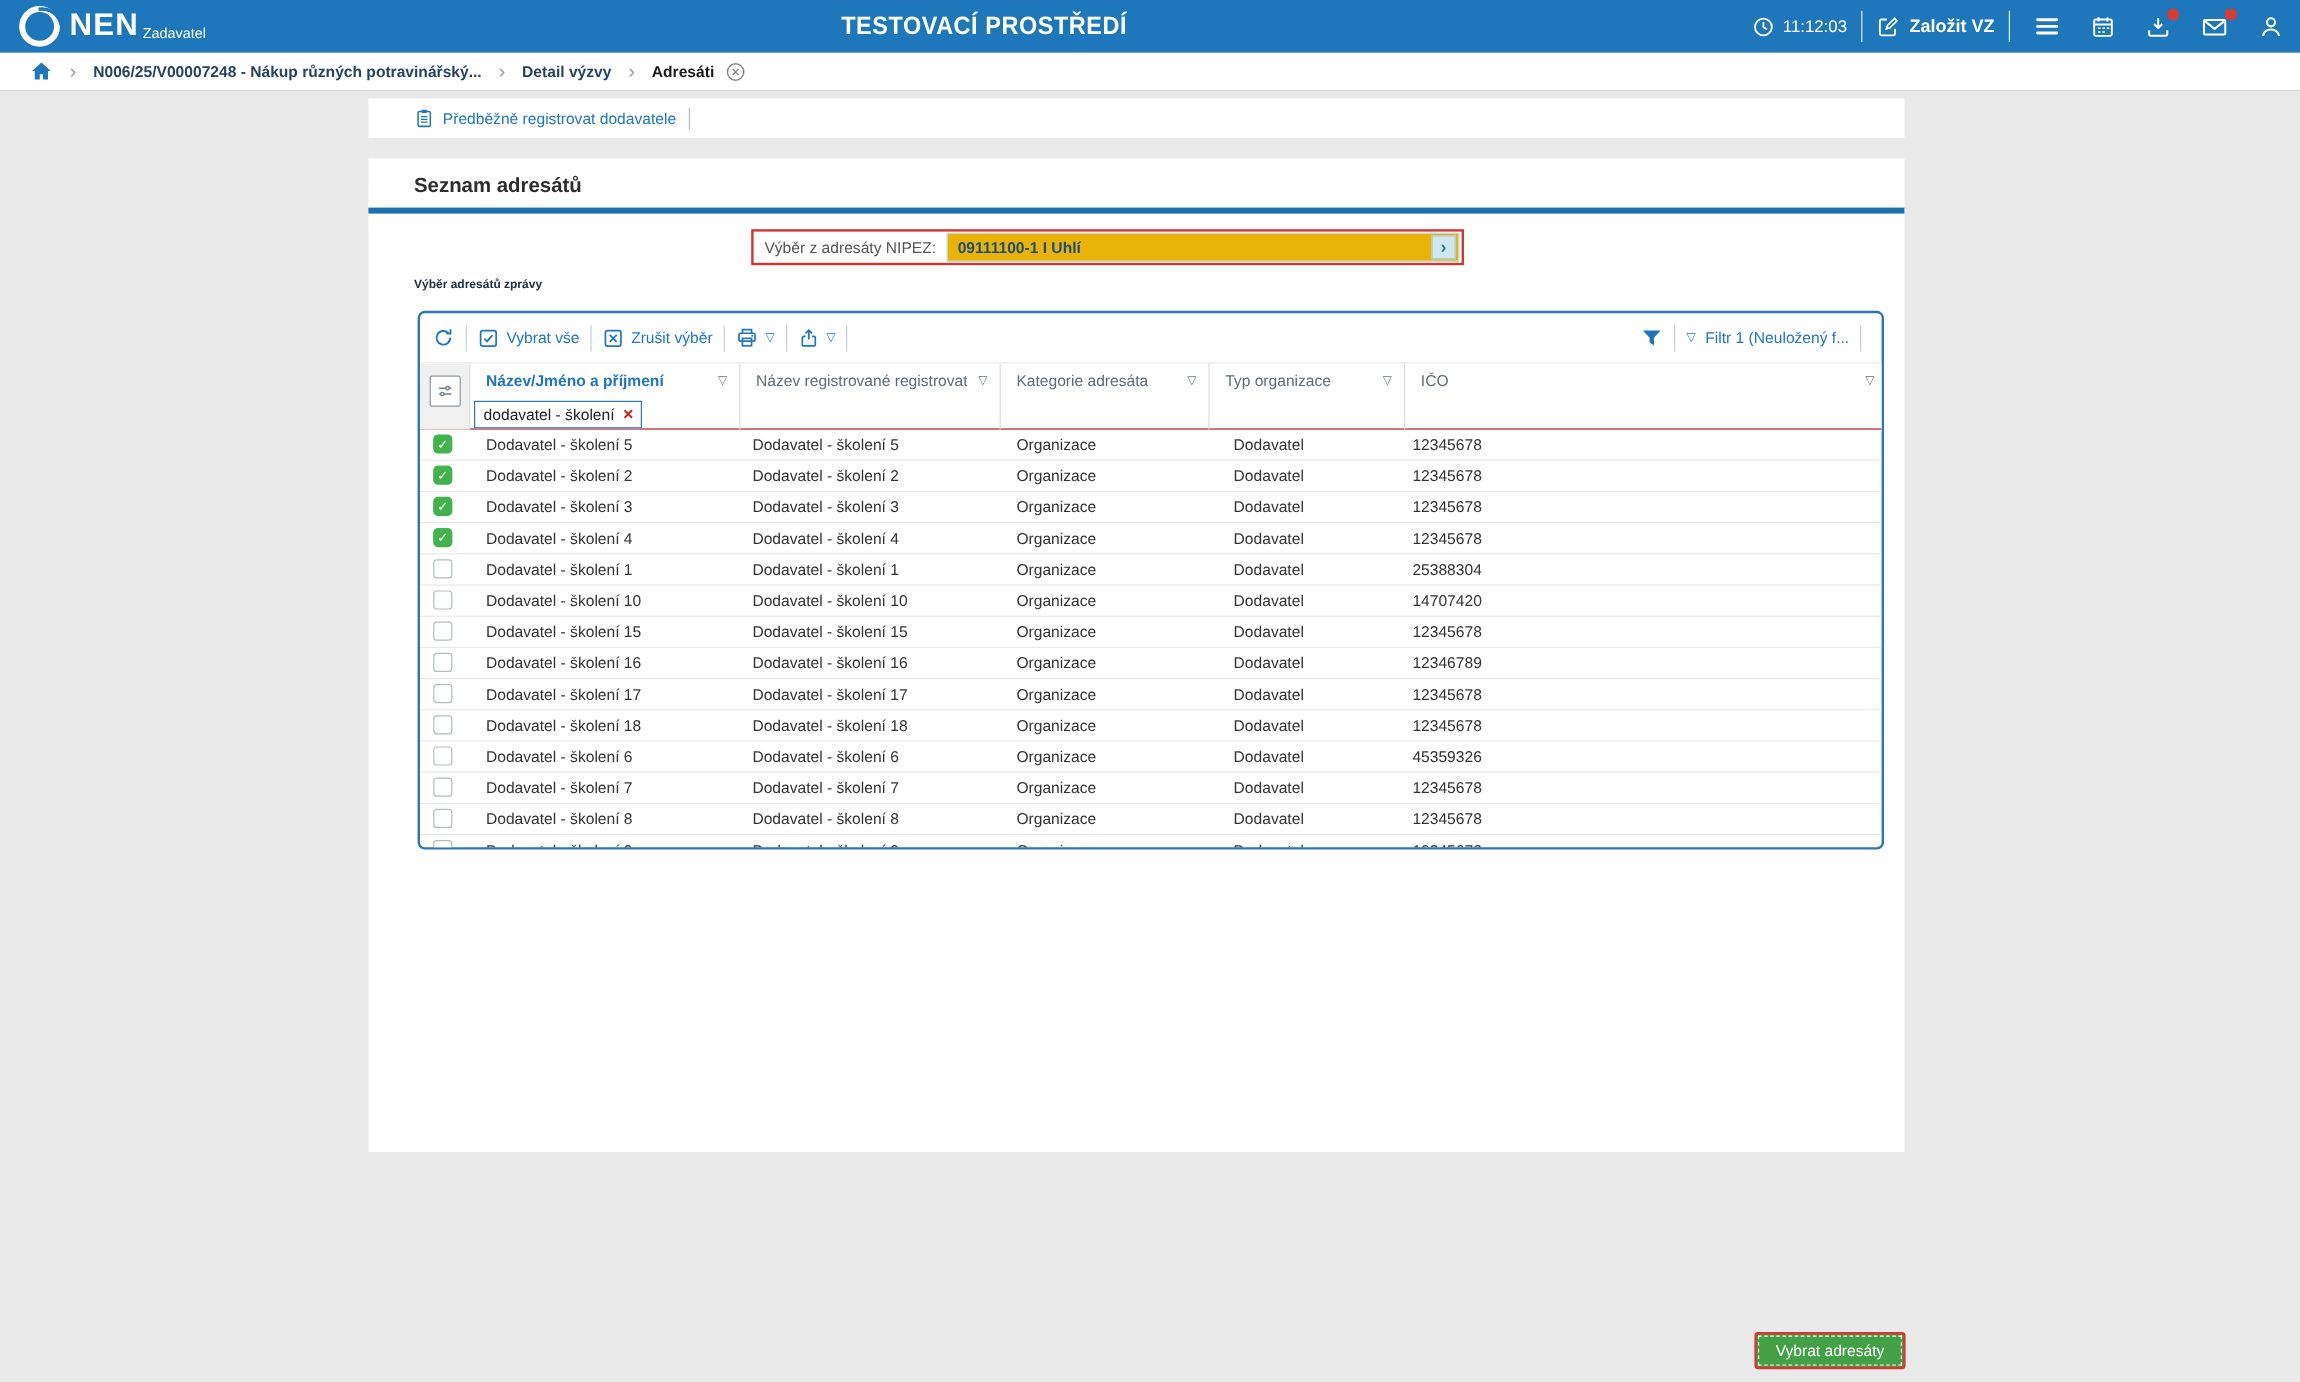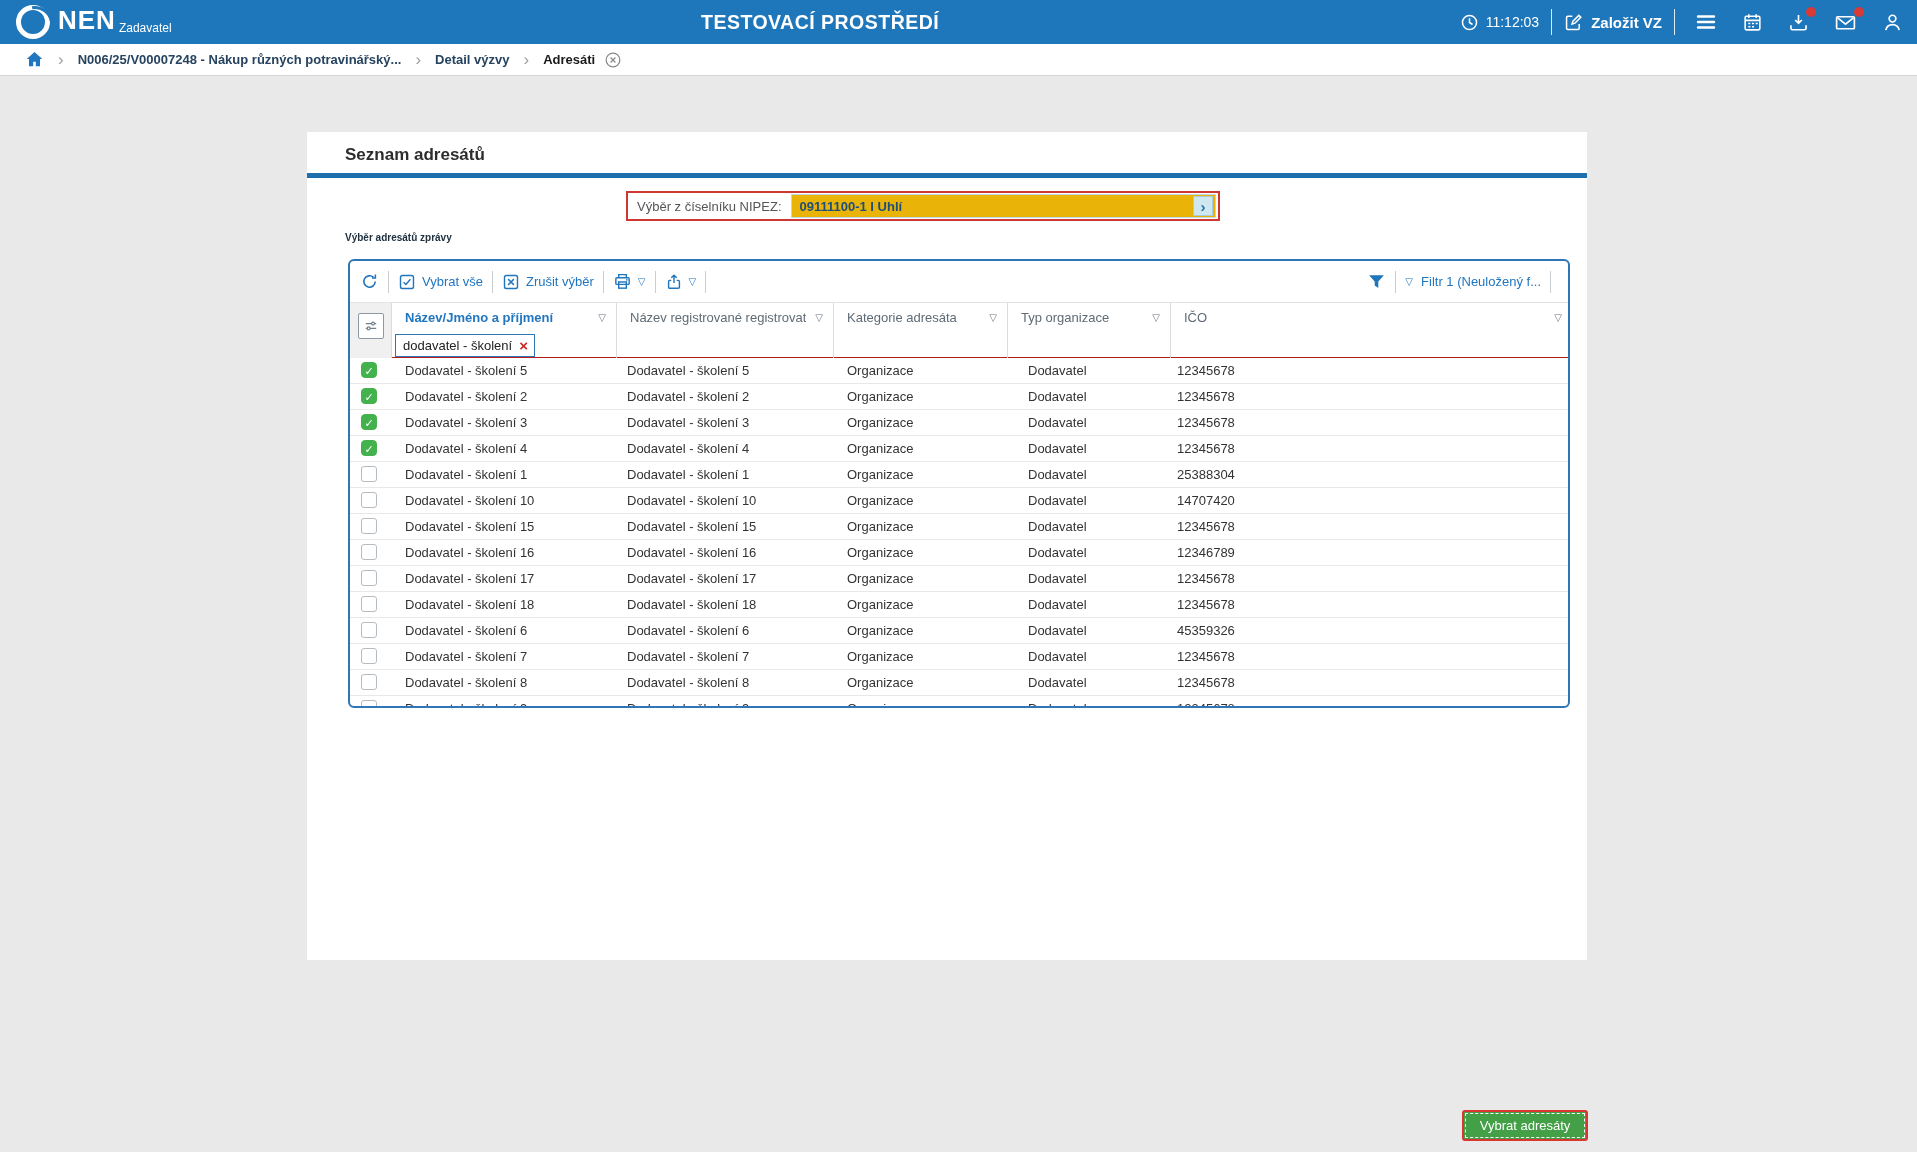--- a/index.html
+++ b/index.html
@@ -168,27 +168,40 @@
     <span class="crumb-chev">›</span>
     <span class="crumb active">Adresáti</span>
     <span class="crumb-close">
       <svg width="18" height="18" viewBox="0 0 20 20" fill="none" stroke="#8a8a8a" stroke-width="1.4">
           <circle cx="10" cy="10" r="7.6"></circle>
           <path d="M7.3 7.3l5.4 5.4M12.7 7.3l-5.4 5.4"></path>
         </svg>
     </span>
   </div>
 
+  <div class="card1">
+    <div class="reg-link">
+      <span>
+        <svg width="17" height="17" viewBox="0 0 20 20" fill="none" stroke="#2176c0" stroke-width="1.5">
+            <rect x="4" y="3.5" width="12" height="14.5" rx="1.3"></rect>
+            <rect x="7.4" y="1.6" width="5.2" height="3.4" rx="0.8" fill="#2176c0" stroke="none"></rect>
+            <path d="M6.8 8.5h6.4M6.8 11.2h6.4M6.8 13.9h6.4" stroke-width="1.3"></path>
+          </svg>
+      </span>
+      <span>Předběžně registrovat dodavatele</span>
+    </div>
+    <div class="vsep"></div>
+  </div>
 
   <div class="card2">
     <div class="page-title">Seznam adresátů</div>
     <div class="title-rule"></div>
 
     <div class="nipez">
-      <span class="nipez-label">Výběr z číselníku NIPEZ:</span>
+      <span class="nipez-label">Výběr z adresáty NIPEZ:</span>
       <span class="nipez-value">
         <span>09111100-1 I Uhlí</span>
         <span class="nipez-chev">›</span>
       </span>
     </div>
 
     <div class="sect-title">Výběr adresátů zprávy</div>
 
     <div class="tpanel">
 

